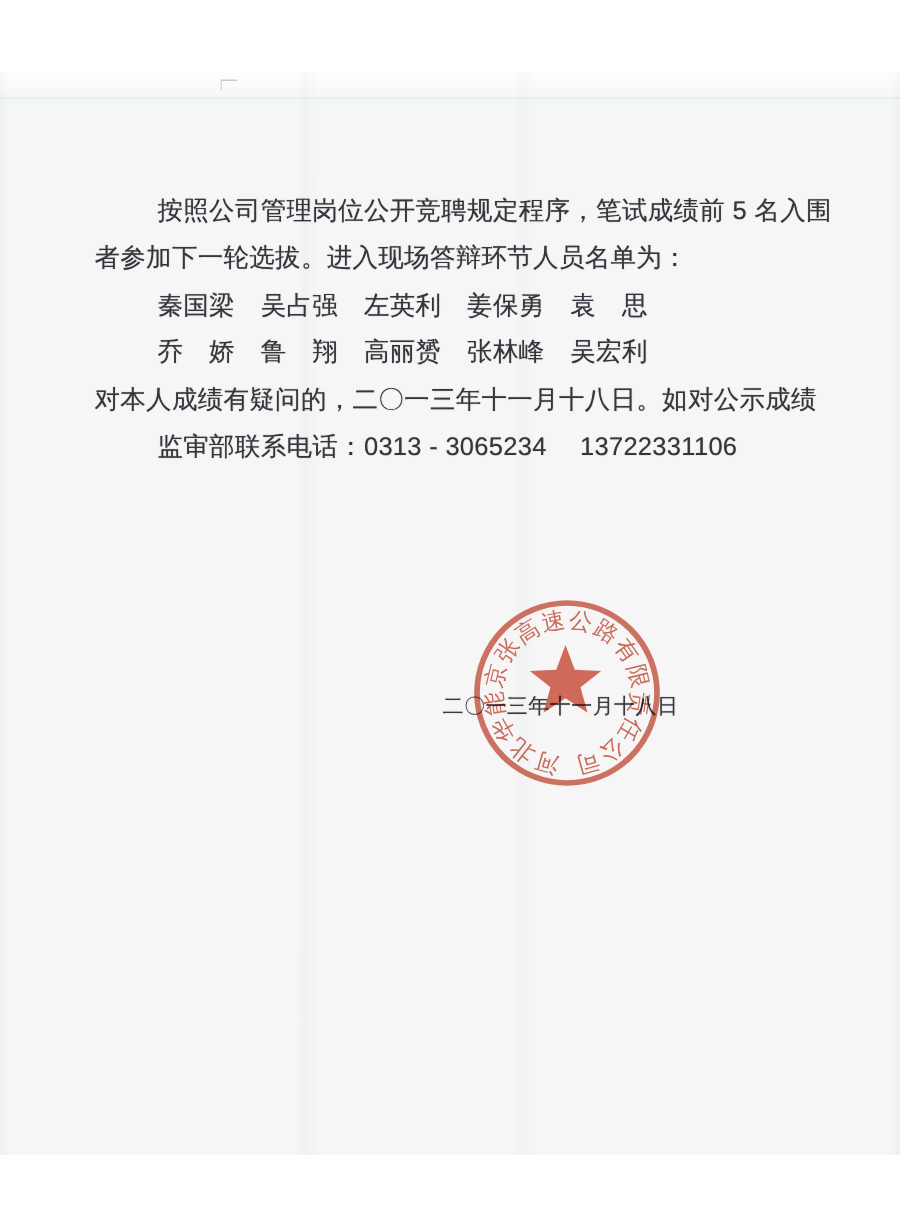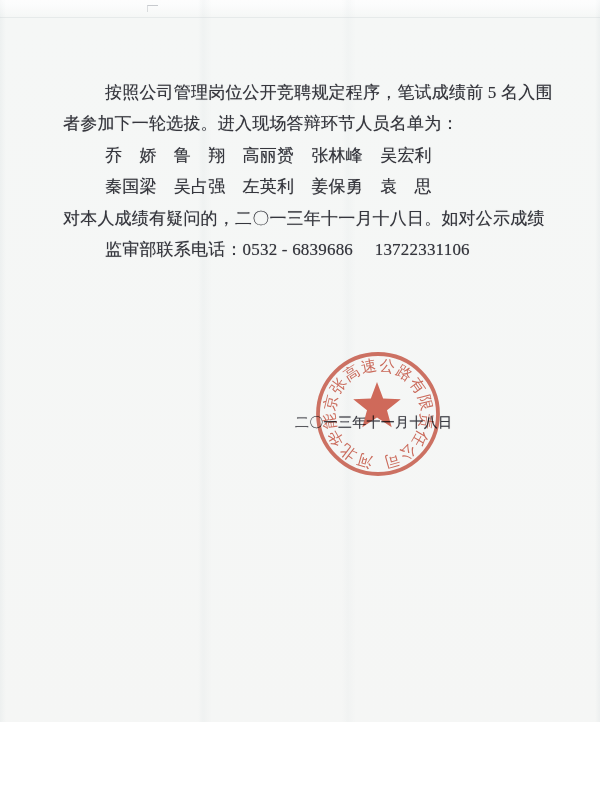--- a/index.html
+++ b/index.html
@@ -4,21 +4,22 @@
 <style>
   html,body{margin:0;padding:0;}
   .page{
     position:relative;
     width:600px;height:722px;
     background:
       linear-gradient(90deg, rgba(222,228,229,.35) 0px, rgba(222,228,229,0) 6px),
       linear-gradient(270deg, rgba(218,224,226,.30) 0px, rgba(218,224,226,0) 5px),
       linear-gradient(180deg, #fbfcfc 0px, #f5f7f6 16px, #f5f6f5 740px, #f2f4f4 795px, #e9eced 806px, #dfe3e4 809px);
     overflow:hidden;
-    font-family:Liberation Serif, serif;
+    font-family:Liberation Sans, sans-serif;
+    margin-top:48px;
   }
   
   .page::before{
     content:"";position:absolute;inset:0;pointer-events:none;
     background:
       linear-gradient(90deg, transparent 198px, rgba(205,214,217,.14) 203px, transparent 212px),
       linear-gradient(90deg, transparent 342px, rgba(205,214,217,.10) 348px, transparent 356px),
       linear-gradient(180deg, rgba(255,255,255,.5) 0px, transparent 18px);
   }
   .scan-line-top{
@@ -64,24 +65,24 @@
 <div class="page">
 
   <div class="scan-line-top"></div>
   <div class="artifact-corner"></div>
   <div class="speck s1"></div>
   <div class="speck s2"></div>
 
   <div class="body-text" id="body-text">
       <div class="line indent">按照公司管理岗位公开竞聘规定程序，笔试成绩前 5 名入围</div>
       <div class="line">者参加下一轮选拔。进入现场答辩环节人员名单为：</div>
+      <div class="line indent">秦国梁　吴占强　左英利　姜保勇　袁　思</div>
       <div class="line indent">乔　娇　鲁　翔　高丽赟　张林峰　吴宏利</div>
-      <div class="line indent">秦国梁　吴占强　左英利　姜保勇　袁　思</div>
       <div class="line">对本人成绩有疑问的，二〇一三年十一月十八日。如对公示成绩</div>
-      <div class="line indent">监审部联系电话：0532 - 6839686　 13722331106</div>
+      <div class="line indent">监审部联系电话：0313 - 3065234　 13722331106</div>
     </div>
 
   <div class="date-line">二〇一三年十一月十八日</div>
 
   <svg class="seal" id="seal-svg" viewBox="0 0 142 142">
       <circle cx="70" cy="70" r="60" fill="none" stroke="#c5402c" stroke-width="3.8" opacity="0.78"></circle>
       <polygon points="69.00,38.00 75.17,54.51 92.78,55.27 78.99,66.24 83.69,83.23 69.00,73.50 54.31,83.23 59.01,66.24 45.22,55.27 62.83,54.51" fill="#cc4531" opacity="0.85"></polygon>
       <text x="70" y="26.5" text-anchor="middle" font-size="15.5" fill="#c5402c" opacity="0.82" transform="rotate(-164.00 70 70)">河</text>
       <text x="70" y="26.5" text-anchor="middle" font-size="15.5" fill="#c5402c" opacity="0.82" transform="rotate(-142.13 70 70)">北</text>
       <text x="70" y="26.5" text-anchor="middle" font-size="15.5" fill="#c5402c" opacity="0.82" transform="rotate(-120.27 70 70)">华</text>

